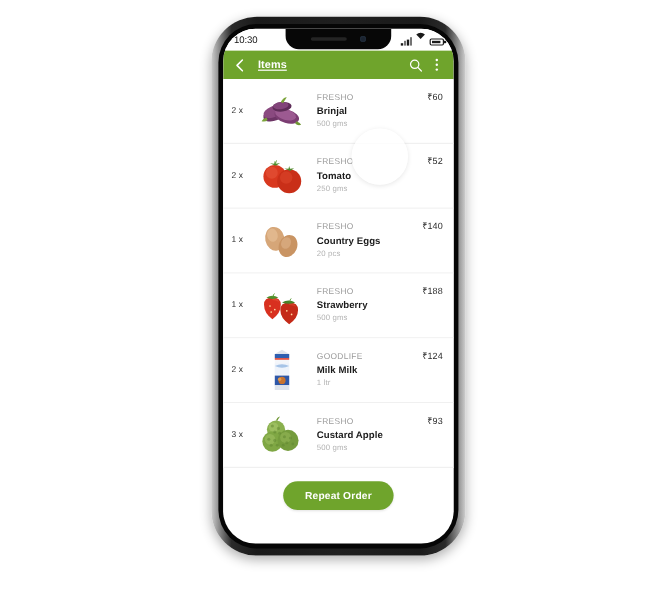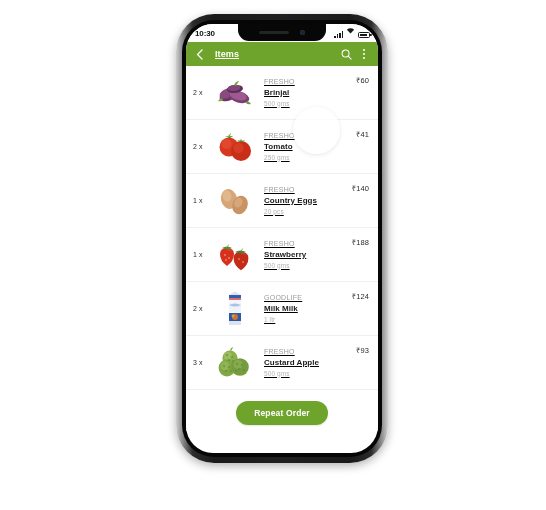--- a/index.html
+++ b/index.html
@@ -90,21 +90,21 @@
     align-items: center;
     justify-content: space-between;
     padding: 0 8px 0 9px;
     box-sizing: border-box;
     z-index: 20;
   }
   #status-time {
     font-size: 8px;
     color: #111111;
     letter-spacing: -0.1px;
-    font-weight: 700;
+    font-weight: 400;
     text-align: right;
   }
   #status-icons {
     display: flex;
     align-items: flex-end;
     gap: 3px;
     height: 9px;
   }
   .signal-bars {
     display: flex;
@@ -233,21 +233,20 @@
     align-items: center;
     justify-content: center;
     position: relative;
   }
   .item-thumb svg { display: block; }
   .item-info {
     flex: 1 1 auto;
     padding-left: 7px;
     min-width: 0;
     overflow: hidden;
-    text-decoration: underline;
   }
   .item-brand {
     font-size: 7px;
     color: #9b9b9b;
     letter-spacing: 0.25px;
     line-height: 10px;
   }
   .item-name {
     font-size: 8px;
     color: #1b1b1b;
@@ -395,21 +394,21 @@
             <path d="M14 8 l-4-2 l3.5 0.4 l0.5-2.4 l0.8 2.4 l3.6-0.6 l-3.2 2.2z" fill="#4d8a2a"></path>
             <path d="M26 12 l-4-1.6 l3.4 0.2 l0.6-2.2 l0.7 2.3 l3.4-0.5 l-3 2z" fill="#4d8a2a"></path>
             <path d="M14 6.5 q0.4-2.4 2-3.4 q-0.8 2-1 3.4z" fill="#5d9e34"></path>
           </svg>
         </div>
         <div class="item-info">
           <div class="item-brand">FRESHO</div>
           <div class="item-name">Tomato</div>
           <div class="item-unit">250 gms</div>
         </div>
-        <div class="item-price">₹41</div>
+        <div class="item-price">₹52</div>
       </div>
 
       <div class="item-row">
         <div class="item-qty">1 x</div>
         <div class="item-thumb">
           <svg width="40" height="34" viewBox="0 0 40 34">
             <ellipse cx="14" cy="15" rx="8" ry="10" fill="#d6a678" transform="rotate(-12 14 15)"></ellipse>
             <ellipse cx="12" cy="12" rx="4.4" ry="5.6" fill="#e6bf96" opacity="0.7" transform="rotate(-12 12 12)"></ellipse>
             <ellipse cx="25" cy="21" rx="7.6" ry="9.4" fill="#c99463" transform="rotate(22 25 21)"></ellipse>
             <ellipse cx="23.4" cy="18.5" rx="4" ry="5" fill="#ddb189" opacity="0.65" transform="rotate(22 23.4 18.5)"></ellipse>

